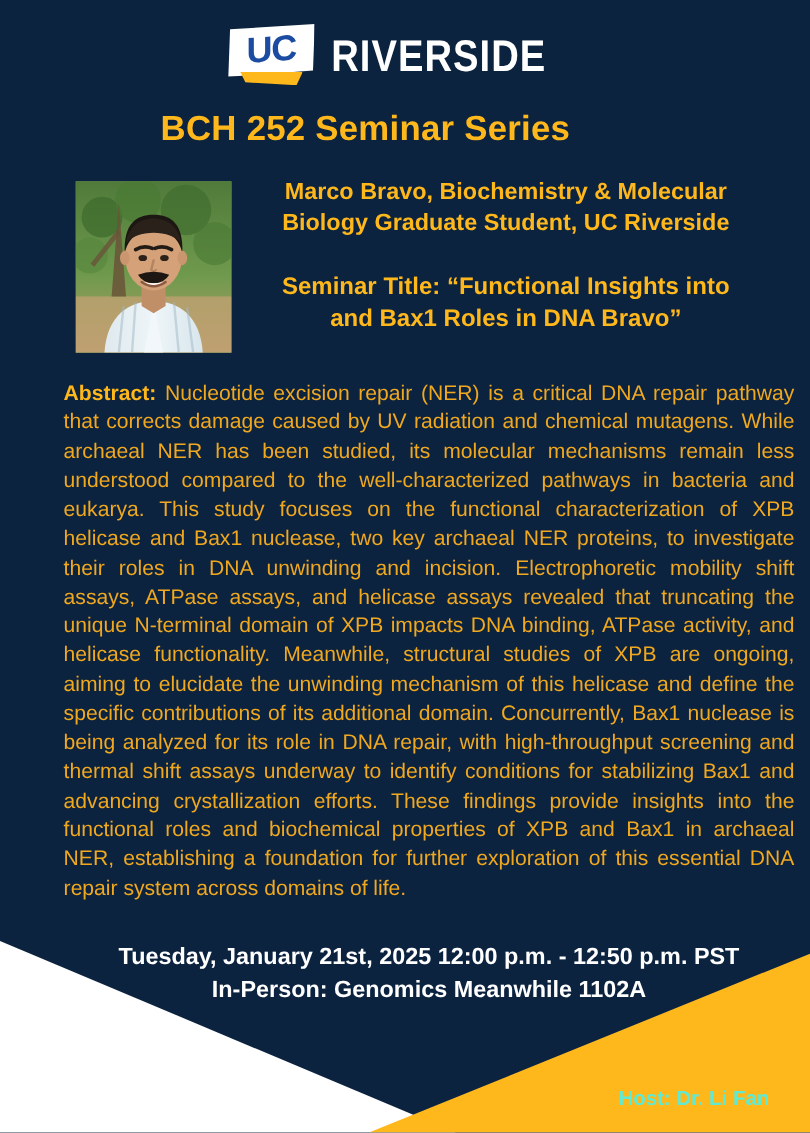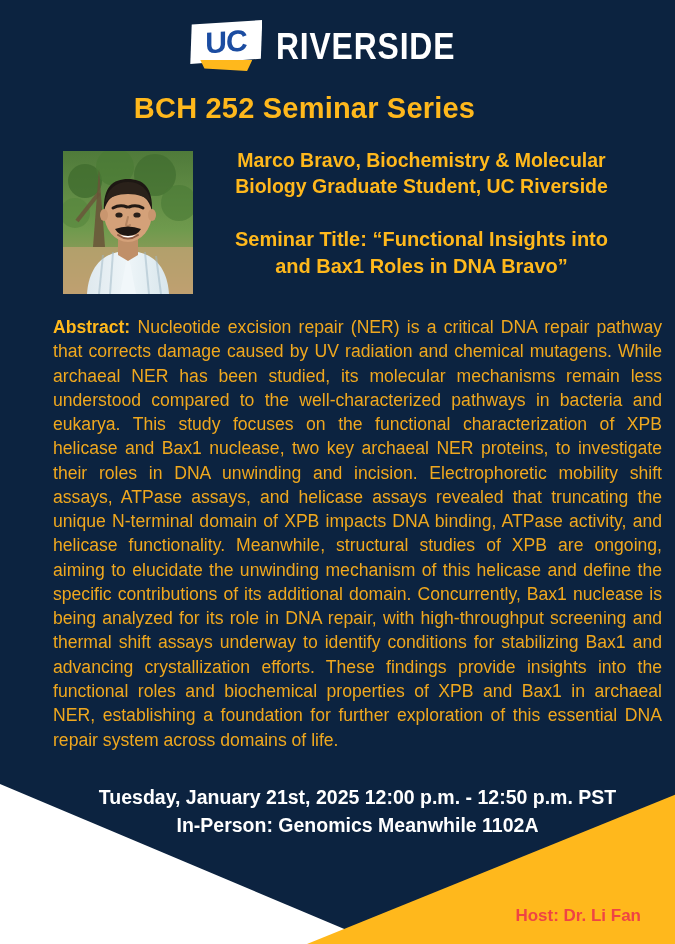--- a/index.html
+++ b/index.html
@@ -176,21 +176,21 @@
     font-weight: bold;
     font-size: 19.5px;
     line-height: 1.42;
     padding-left: 20px;
   }
 
   .host {
     position: absolute;
     right: 34px;
     top: 906px;
-    color: #ef4444;
+    color: #5eead4;
     font-weight: bold;
     font-size: 17px;
     text-align: center;
   }
 </style>
 </head>
 <body>
 
 <div id="poster">
 

